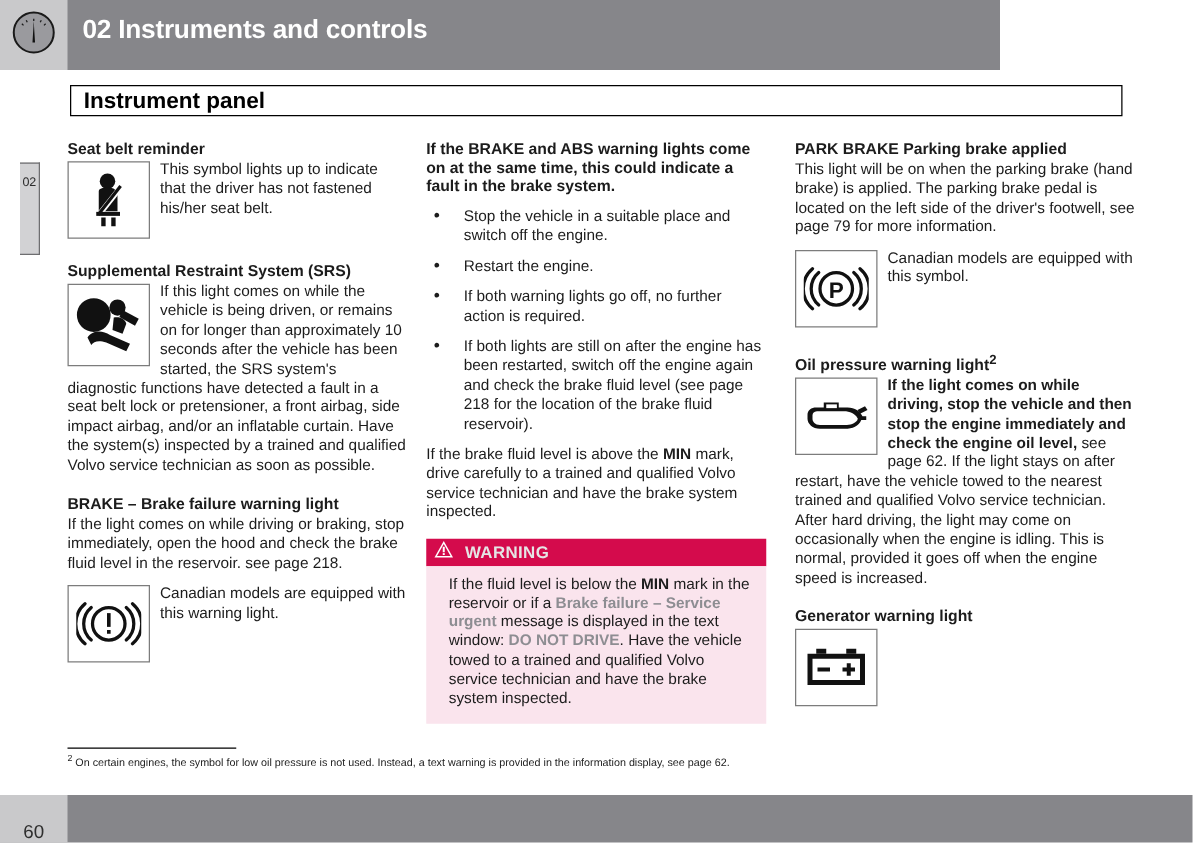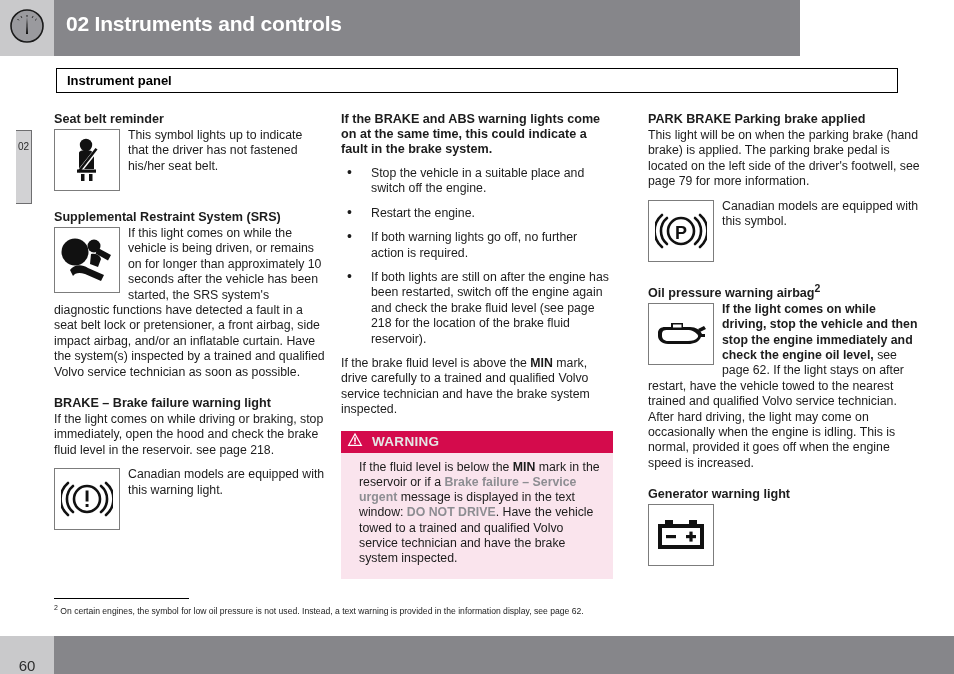--- a/index.html
+++ b/index.html
@@ -62,36 +62,36 @@
   .section-box {
     position: absolute;
     left: 56px; top: 68px;
     width: 842px; height: 25px;
     border: 1.5px solid #000000;
     display: flex;
     align-items: center;
     padding-left: 10px;
   }
   .section-box span {
-    font-size: 13px;
+    font-size: 18px;
     font-weight: bold;
     color: #000;
   }
 
   
   .col {
     position: absolute;
     top: 112px;
     width: 272px;
     font-size: 12.3px;
     line-height: 15.4px;
   }
   .col-1 { left: 54px; }
   .col-2 { left: 341px; }
-  .col-3 { left: 636px; margin-left: 12px; }
+  .col-3 { left: 636px; }
 
   h3.sub {
     font-size: 12.6px;
     font-weight: bold;
     margin: 0 0 1px 0;
     line-height: 15px;
   }
   h3.sub.spaced { margin-top: 16px; }
 
   p.body { margin: 0; }
@@ -326,21 +326,21 @@
         <text x="26" y="29.5" font-family="'Liberation Sans', sans-serif" font-size="18" font-weight="bold" text-anchor="middle" fill="#111">P</text>
         <path d="M12 9 A17 17 0 0 0 12 35" fill="none" stroke="#111" stroke-width="2.6" stroke-linecap="round"></path>
         <path d="M7 6 A21 21 0 0 0 7 38" fill="none" stroke="#111" stroke-width="2.6" stroke-linecap="round"></path>
         <path d="M40 9 A17 17 0 0 1 40 35" fill="none" stroke="#111" stroke-width="2.6" stroke-linecap="round"></path>
         <path d="M45 6 A21 21 0 0 1 45 38" fill="none" stroke="#111" stroke-width="2.6" stroke-linecap="round"></path>
       </svg>
     </div>
     <p class="body">Canadian models are equipped with this symbol.</p>
   </div>
 
-  <h3 class="sub spaced"><span>Oil pressure warning airbag</span><sup>2</sup></h3>
+  <h3 class="sub spaced"><span>Oil pressure warning light</span><sup>2</sup></h3>
   <div class="clearfix">
     <div class="icon-box">
       <svg width="54" height="34" viewBox="0 0 54 34">
         <path d="M4 16 C4 12 7 10 11 10 L17 10 L17 6 L29 6 L29 10 L36 10 C42 10 46 13 48 17 L51 17 L51 20 L47 20 C45 25 40 27 34 27 L14 27 C8 27 4 23 4 19 Z" fill="#111"></path>
         <path d="M8 16.5 C8 14 10 13 12.5 13 L33 13 C38 13 42 15 44 18.5 L44 20 C42 23 38 24 34 24 L14 24 C10 24 8 21.5 8 19 Z" fill="#fff"></path>
         <rect x="19" y="7.5" width="8.5" height="3" fill="#fff"></rect>
         <path d="M44 12 L50 9 L52 12 L46 15 Z" fill="#111"></path>
       </svg>
     </div>
     <p class="body"><b class="inline">If the light comes on while driving, stop the vehicle and then stop the engine immediately and check the engine oil level,</b><span> see page 62. If the light stays on after restart, have the vehicle towed to the nearest trained and qualified Volvo service technician. After hard driving, the light may come on occasionally when the engine is idling. This is normal, provided it goes off when the engine speed is increased.</span></p>

